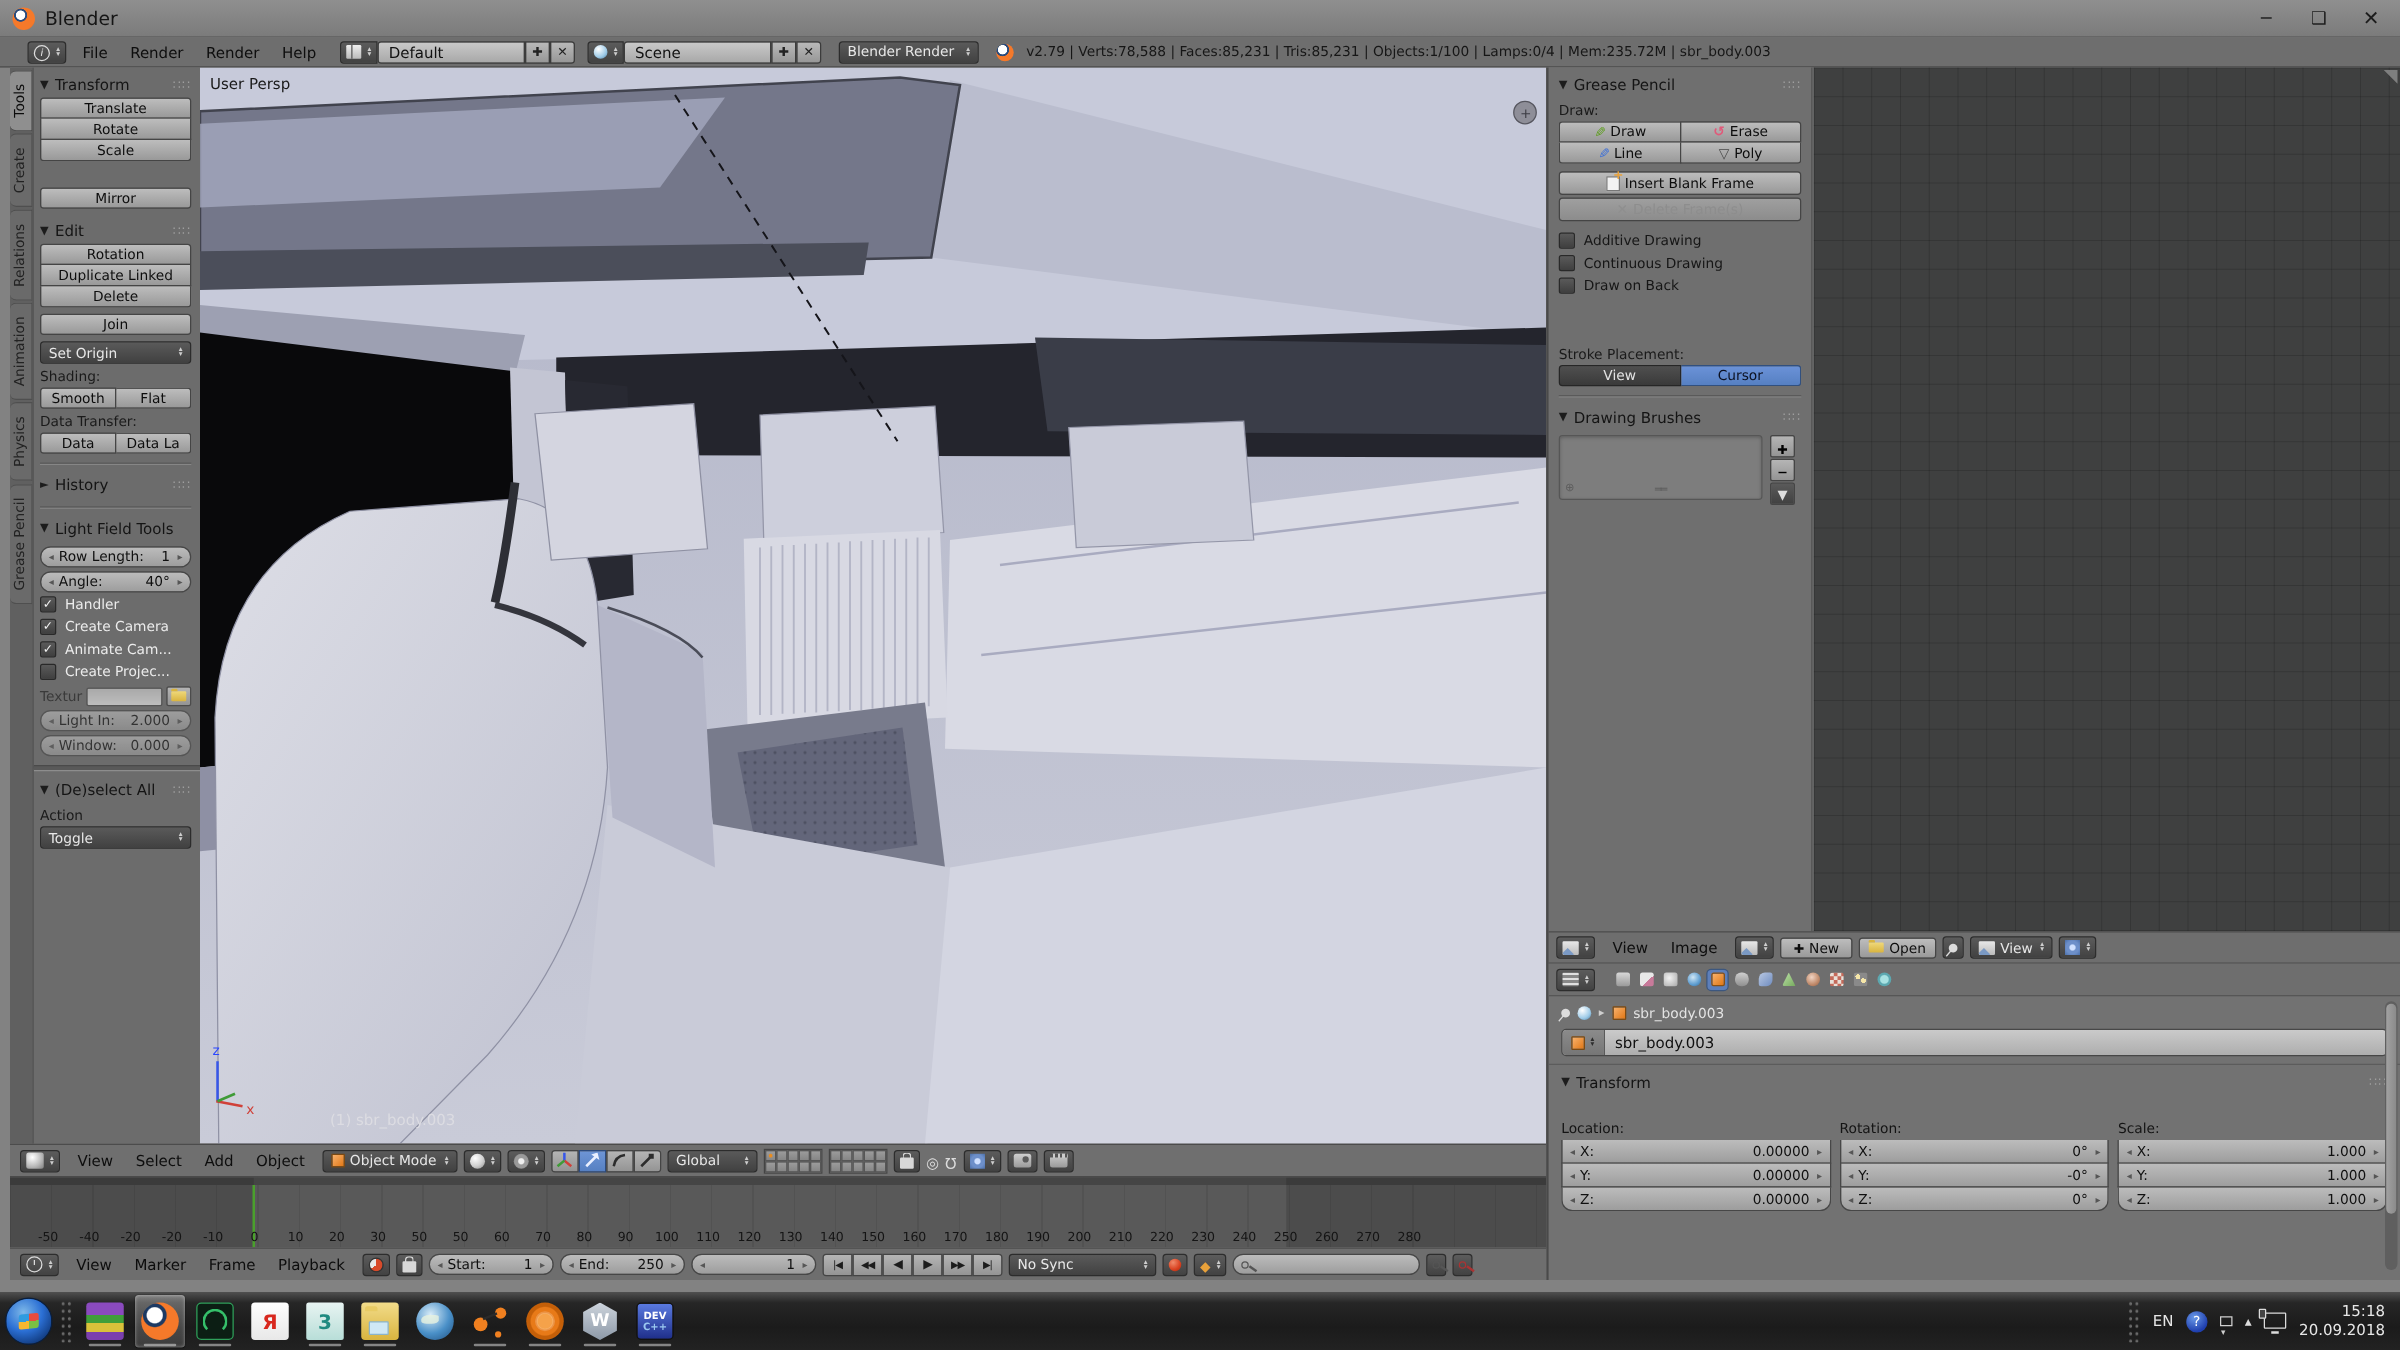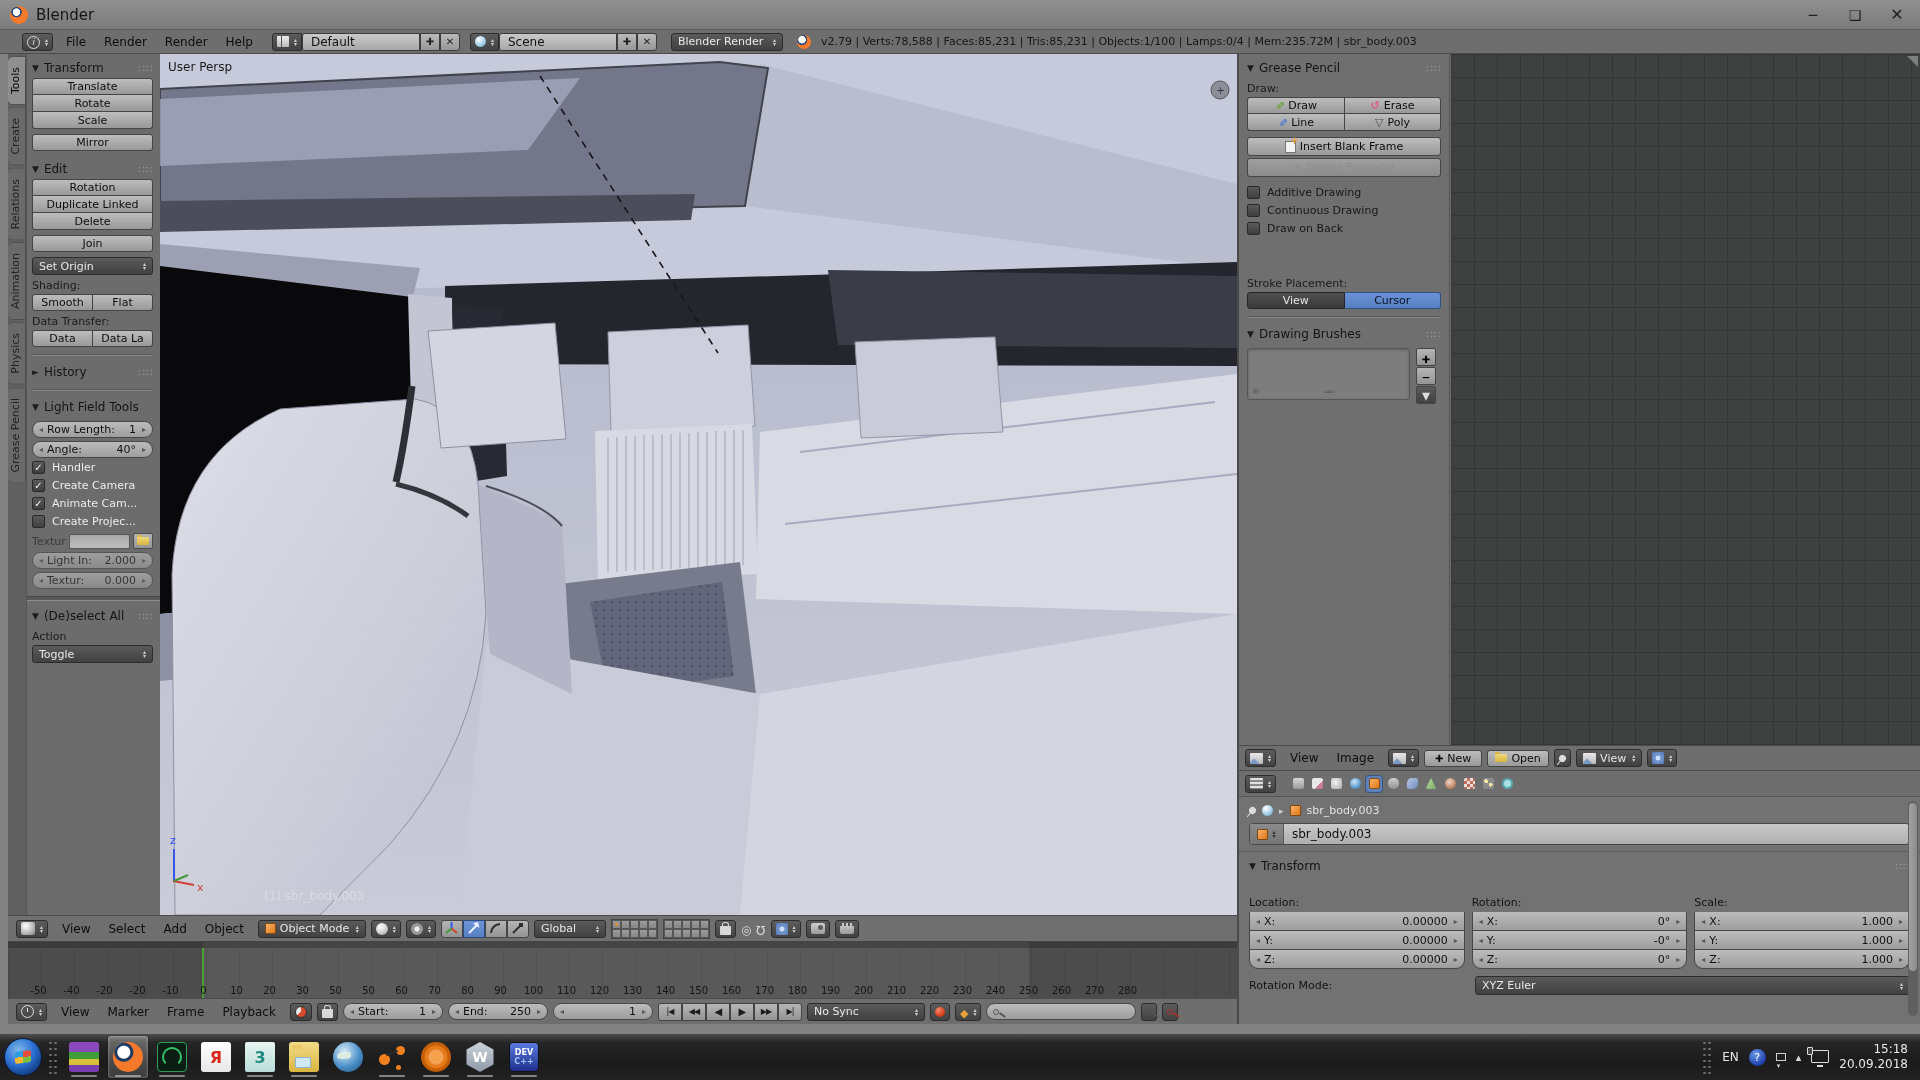--- a/index.html
+++ b/index.html
@@ -386,21 +386,21 @@
               <span class="tri" data-name="collapse-triangle-icon">▼</span>
               <span>Transform</span>
               <span class="grip" data-name="panel-grip-icon"></span>
             </div>
           <div class="stack">
 
           <div class="btn" data-name="transform-tool-button">Translate</div>
               <div class="btn" data-name="transform-tool-button">Rotate</div>
               <div class="btn" data-name="transform-tool-button">Scale</div>
             </div>
-          <div class="btn" style="margin-top:5px" data-name="mirror-button">Mirror</div>
+          <div class="btn" style="margin-top:21px" data-name="mirror-button">Mirror</div>
 
           <div class="phead" style="margin-top:8px" data-name="panel-edit">
               <span class="tri" data-name="collapse-triangle-icon">▼</span>
               <span>Edit</span>
               <span class="grip" data-name="panel-grip-icon"></span>
             </div>
           <div class="stack">
 
           <div class="btn" data-name="edit-tool-button">Rotation</div>
               <div class="btn" data-name="edit-tool-button">Duplicate Linked</div>
@@ -478,21 +478,21 @@
               </span>
           </div>
           <div class="pill dis" data-name="light-intensity-field">
               <span class="la" data-name="decrement-arrow-icon">◂</span>
               <span>Light In:</span>
               <span class="val">2.000</span>
               <span class="ra" style="margin-left:2px" data-name="increment-arrow-icon">▸</span>
             </div>
           <div class="pill dis" style="margin-top:3px" data-name="blend-field">
               <span class="la" data-name="decrement-arrow-icon">◂</span>
-              <span>Textur:</span>
+              <span>Window:</span>
               <span class="val">0.000</span>
               <span class="ra" style="margin-left:2px" data-name="increment-arrow-icon">▸</span>
             </div>
 
           <div class="splitter" data-name="region-splitter"></div>
           <div class="phead" data-name="panel-deselect-all">
               <span class="tri" data-name="collapse-triangle-icon">▼</span>
               <span>(De)select All</span>
               <span class="grip" data-name="panel-grip-icon"></span>
             </div>
@@ -844,27 +844,20 @@
                   <span class="val">1.000</span>
                   <span class="ra" style="margin-left:2px">▸</span>
                 </div>
               <div class="pill" data-name="scale-z-field">
                   <span class="la">◂</span>
                   <span>Z:</span>
                   <span class="val">1.000</span>
                   <span class="ra" style="margin-left:2px">▸</span>
                 </div>
             </div>
-          </div>
-          <div class="rotmode">
-            <span class="rlbl" data-name="rotation-mode-label">Rotation Mode:</span>
-            <span class="dd" data-name="rotation-mode-dropdown">
-                <span>XYZ Euler</span>
-                <span class="updn" style="margin-left:auto" data-name="updown-arrows-icon"></span>
-              </span>
           </div>
         </div>
         <div class="vscroll" data-name="properties-scrollbar"></div>
       </div>
     </div>
 
     <div class="timeline" data-name="timeline-editor">
       <div class="tl-canvas" data-name="timeline-canvas">
         <div class="topstrip"></div>
         <div class="tl-out left" data-name="before-range-shade"></div>

